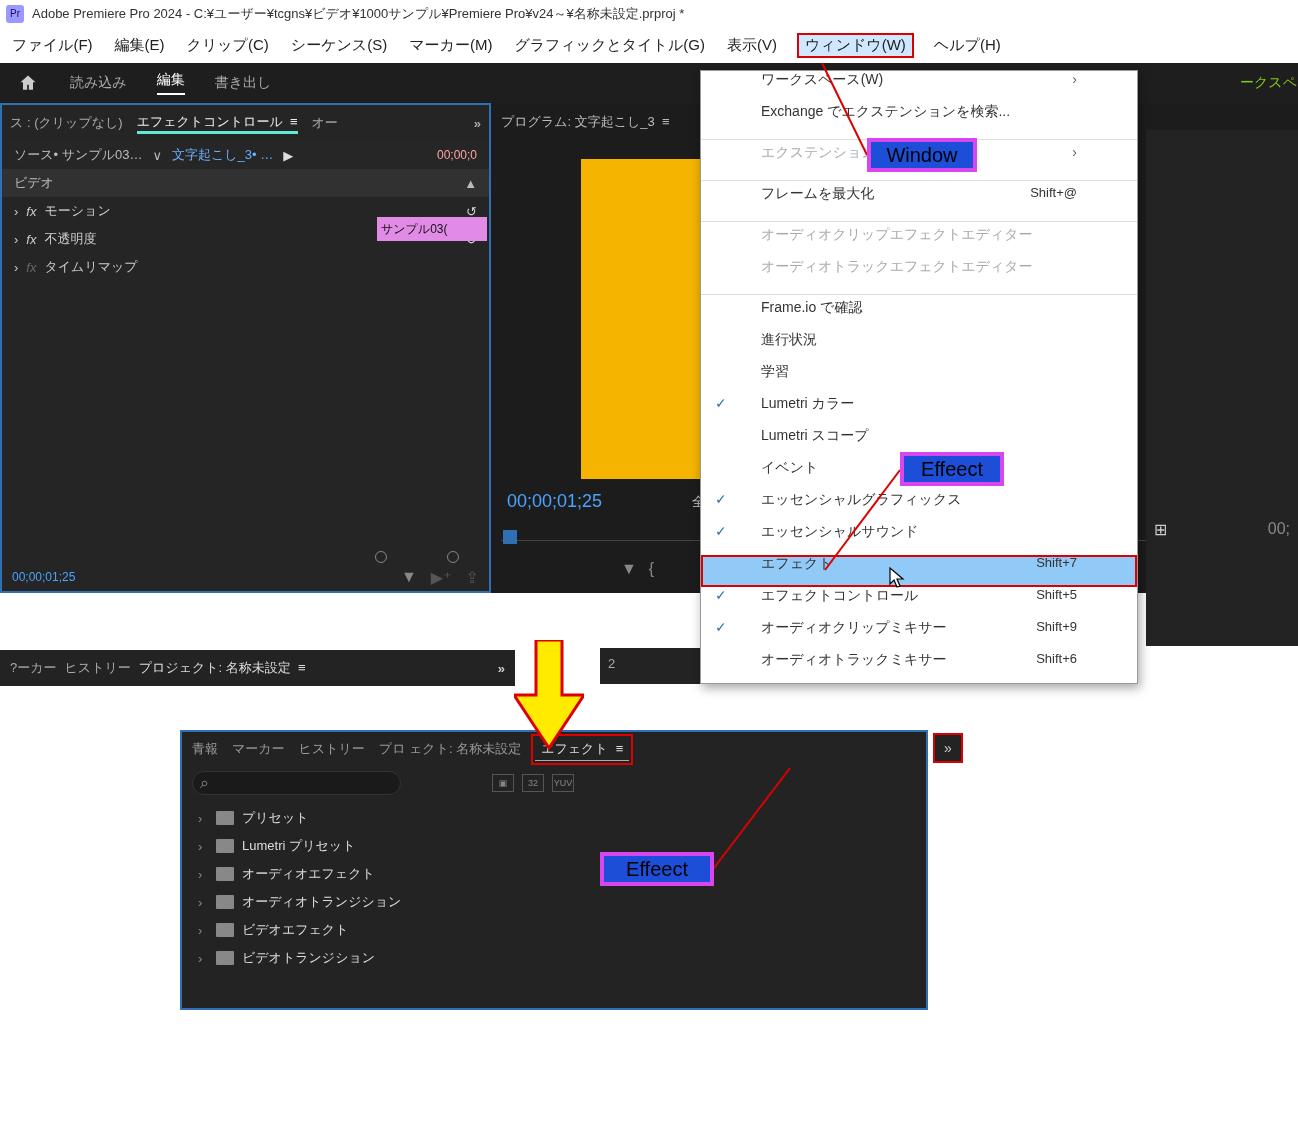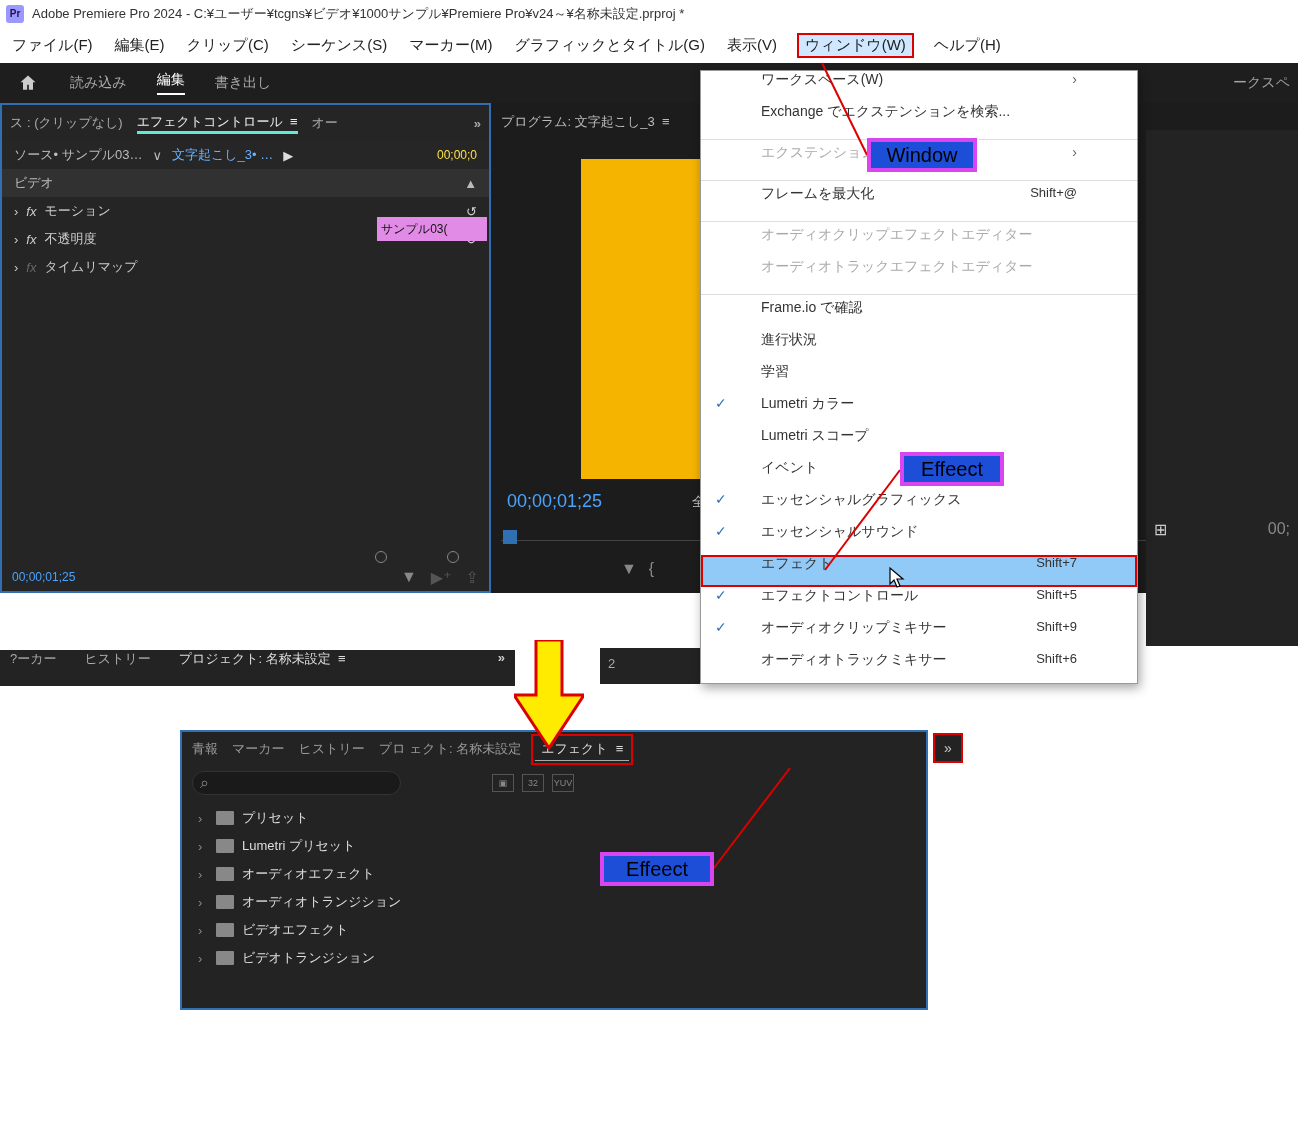--- a/index.html
+++ b/index.html
@@ -1,19 +1,19 @@
 <!DOCTYPE html>
 <html><head>
 <meta charset="utf-8">
 <style>
 *{margin:0;padding:0;box-sizing:border-box;font-family:"Segoe UI","Hiragino Sans","Yu Gothic",sans-serif;-webkit-font-smoothing:antialiased}
 body{background:#fff;width:1298px;height:1137px;position:relative;overflow:hidden}
 .app{position:absolute;left:0;top:0;width:1298px}
 .titlebar{background:#fff;height:27px;display:flex;align-items:center;padding-left:6px;font-size:13px;color:#333}
-.titlebar .pr-icon{width:18px;height:18px;background:#9999ff;color:#2a0a4a;display:flex;align-items:center;justify-content:center;font-size:10px;font-weight:700;border-radius:3px;margin-right:8px}
+.titlebar .pr-icon{width:18px;height:18px;background:#9999ff;color:#2a0a4a;display:flex;align-items:center;justify-content:center;font-size:10px;font-weight:400;border-radius:3px;margin-right:8px}
 .menubar{background:#fff;height:36px;display:flex;align-items:center;padding-left:12px;font-size:15px;color:#222;gap:22px}
 .menubar span{cursor:default}
 .menubar .hl{outline:2px solid #d00;background:#cfe8ff;padding:1px 6px}
 .dark{background:#232323;color:#ddd}
 .tabs-top{height:40px;display:flex;align-items:center;padding-left:16px;gap:30px;background:#1e1e1e;font-size:14px;color:#aaa}
 .tabs-top .home{width:24px;height:24px;color:#ccc;display:flex;align-items:center;justify-content:center}
 .tabs-top .active{color:#fff;border-bottom:2px solid #fff;padding-bottom:4px}
 .work{display:flex;background:#1e1e1e}
 .leftpanel{width:491px;border:2px solid #2f6fb2;background:#252525}
 .leftpanel .tabrow{height:36px;display:flex;align-items:center;padding:0 8px;color:#aaa;font-size:13px;gap:14px}
@@ -38,21 +38,21 @@
 .dropdown .item.dis{color:#aaa}
 .dropdown .item .sc{margin-left:auto;color:#333;font-size:13px}
 .dropdown .sep{height:1px;background:#ddd;margin:4px 0}
 .dropdown .chk{position:absolute;left:14px;color:#2f6fb2}
 .dropdown .item.sel{background:#91c9f7}
 .dropdown .item.hi{outline:2px solid #d00;outline-offset:-2px}
 .dropdown .arw{margin-left:auto;color:#666}
 .callout{position:absolute;border:4px solid #d946ef;background:#1d4ed8;color:#000;font-size:20px;display:flex;align-items:center;justify-content:center;z-index:20}
 .arrow-big{position:absolute;left:514px;top:640px;z-index:5}
 .arrow-big svg{display:block}
-.bottom-tabs{position:absolute;left:0;top:650px;height:36px;width:515px;background:#232323;display:flex;padding:0 10px;color:#aaa;font-size:13px;gap:28px}
+.bottom-tabs{position:absolute;left:0;top:650px;height:36px;width:515px;background:#232323;display:flex;align-items:center;padding:0 10px;color:#aaa;font-size:13px;gap:8px}
 .tlpanel{position:absolute;left:600px;top:648px;height:36px;width:200px;background:#232323;color:#aaa}
 .tl2{font-size:13px;padding:8px}
 .effectspanel{position:absolute;left:180px;top:730px;width:748px;height:280px;border:2px solid #2f6fb2;background:#232323}
 .effectspanel .tabrow{height:34px;display:flex;align-items:center;padding:0 10px;color:#999;font-size:13px;gap:14px}
 .effectspanel .tabrow .sel{color:#ddd;border-bottom:1px solid #aaa;display:flex;align-items:center;gap:8px}
 .effectspanel .searchrow{height:34px;display:flex;align-items:center;padding:4px 10px;gap:20px}
 .effectspanel .searchrow input{flex:0 0 280px;background:#1a1a1a;border:1px solid #333;border-radius:14px;height:24px;color:#ccc;padding:0 26px;font-size:12px}
 .effectspanel .searchrow .iconbtn{width:22px;height:18px;border:1px solid #555;color:#888;font-size:9px;display:flex;align-items:center;justify-content:center}
 .effectspanel .folders{padding:4px 6px}
 .effectspanel .frow{height:28px;display:flex;align-items:center;gap:8px;color:#ddd;font-size:13px;padding-left:10px}
@@ -87,37 +87,37 @@
  <div class="dark">
   <div class="tabs-top">
     <div class="home">
           <svg width="20" height="20" viewBox="0 0 24 24" fill="#ccc">
             <path d="M12 3l9 8h-3v9h-5v-6h-2v6H6v-9H3z"></path>
           </svg>
         </div>
     <span>読み込み</span>
     <span class="active">編集</span>
     <span>書き出し</span>
-    <span style="margin-left:auto;margin-right:8px;color:#a3a3a3">ークスペ</span>
+    <span style="margin-left:auto;margin-right:1px;color:#84cc16">ークスペ</span>
   </div>
 
   <div class="work">
    <div class="leftpanel">
      <div class="tabrow">
        <span>ス :  (クリップなし)</span>
        <span class="sel"><span>エフェクトコントロール</span>&nbsp;&nbsp;≡</span>
        <span>オー</span>
        <span style="margin-left:auto;font-weight:bold">»</span>
      </div>
      <div class="srcrow">
        <span>ソース• サンプル03…</span>
        <span>∨</span>
        <span style="color:#6ab0ff">文字起こし_3• …</span>
        <span class="play">▶</span>
-       <span style="margin-left:auto;color:#fde047" class="small">00;00;0</span>
+       <span style="margin-left:auto;color:#fca5a5" class="small">00;00;0</span>
      </div>
      <div class="videorow">
        <span>ビデオ</span>
        <span>▲</span>
      </div>
      <div class="proprow">
             <span>›</span>
             <span style="font-style:italic">fx</span>
             <span>モーション</span>
             <span class="rst">↺</span>

